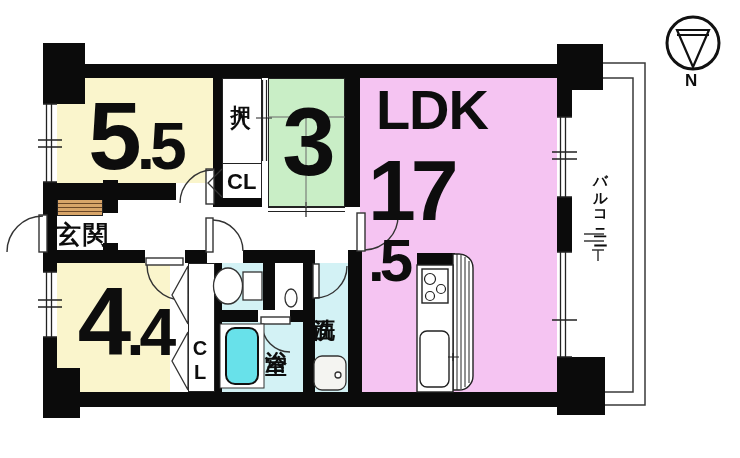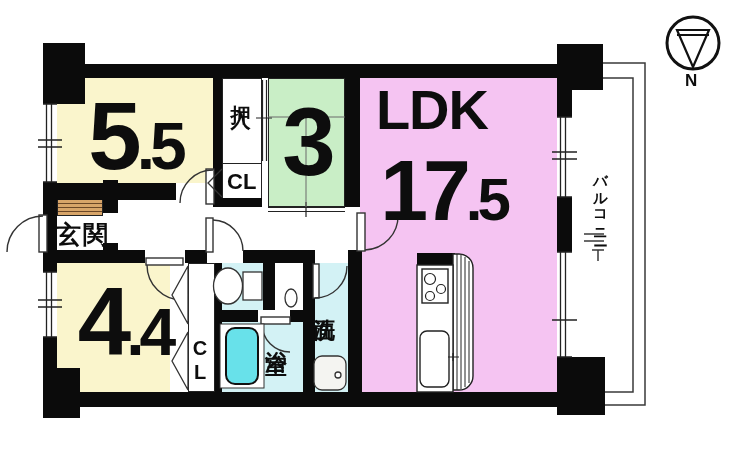--- a/index.html
+++ b/index.html
@@ -180,21 +180,21 @@
       <span class="frac">.5</span>
   </div>
   <div class="lbl num" style="left:268px;top:96px;width:77px;">
     <span class="int">3</span>
   </div>
   <div class="lbl num" style="left:52px;top:276px;width:145px;">
     <span class="int">4</span>
       <span class="frac">.4</span>
   </div>
   <div class="lbl" style="left:368px;top:82px;width:120px;text-align:right;font-size:56px;font-weight:800;letter-spacing:-1px;">LDK</div>
-  <div class="lbl num" style="left:368px;top:150px;width:150px;">
+  <div class="lbl num" style="left:368px;top:150px;width:150px;flex-direction:column;">
     <span style="font-size:86px;">17</span>
       <span style="font-size:60px;">.5</span>
   </div>
   <div class="lbl vtext" style="left:231px;top:89px;font-size:20px;letter-spacing:3px;">押入</div>
   <div class="lbl" style="left:227px;top:171px;font-size:22px;font-weight:600;">CL</div>
   <div class="lbl" style="left:56px;top:222px;font-size:25px;letter-spacing:2px;">玄関</div>
   <div class="lbl vlatin" style="left:190px;top:337px;font-size:20px;font-weight:600;">CL</div>
   <div class="lbl vtext" style="left:265px;top:333px;font-size:22px;letter-spacing:2px;">浴室</div>
   <div class="lbl vtext" style="left:313px;top:301px;font-size:22px;letter-spacing:2px;">洗面</div>
   <div class="lbl vtext" style="left:593px;top:164px;font-size:14.5px;letter-spacing:2px;">バルコニー</div>

